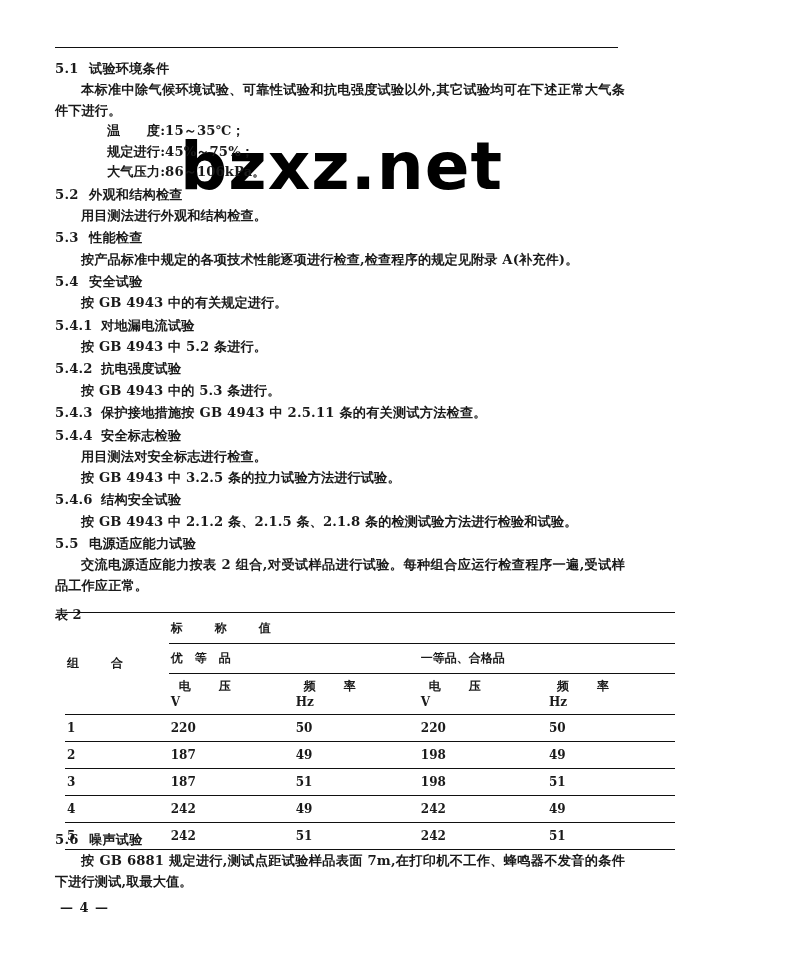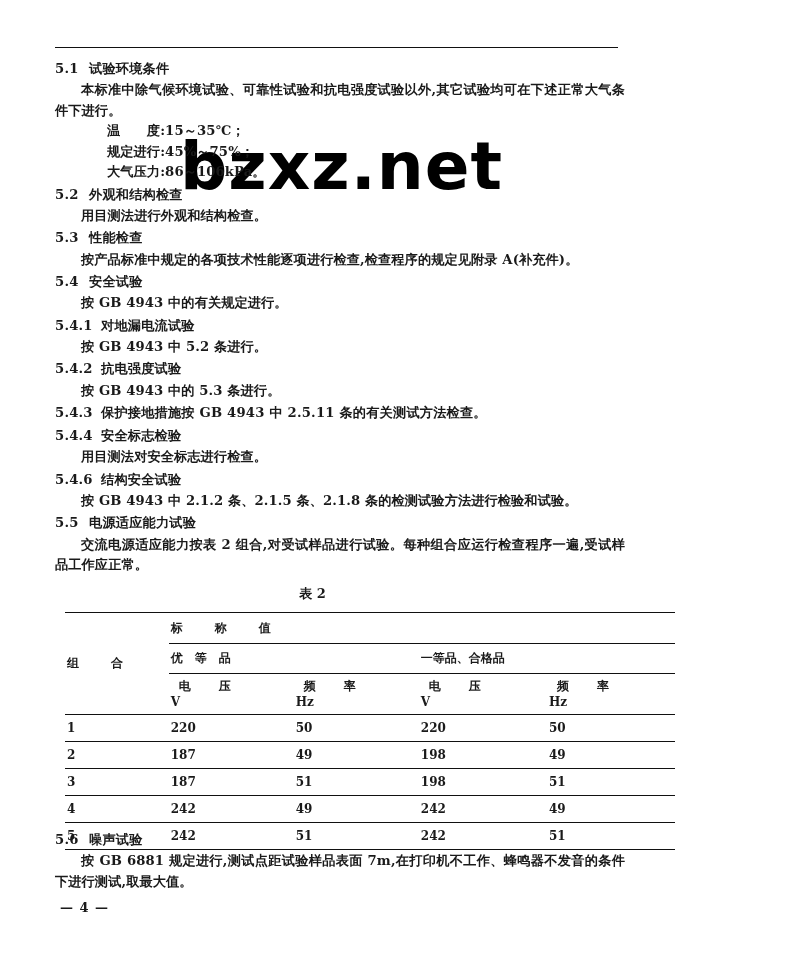--- a/index.html
+++ b/index.html
@@ -107,21 +107,21 @@
   .kv-list li {
     font-size: 13.2px;
     font-weight: bold;
     line-height: 1.56;
     padding-left: 52px;
     letter-spacing: 0.1px;
   }
 
   
   .table-caption {
-    text-align: center;
+    text-align: left;
     font-size: 13px;
     font-weight: bold;
     margin: 9px 0 3px 0;
     padding-right: 55px;
   }
 
   .tbl-wrap {
     position: absolute;
     left: 65px;
     top: 612px;
@@ -226,20 +226,21 @@
 
     <div class="sec-head sub inline-body">
       <span class="num">5.4.3</span><span>保护接地措施按 GB 4943 中 2.5.11 条的有关测试方法检查。</span>
     </div>
 
     <div class="sec-head sub">
       <span class="num">5.4.4</span><span>安全标志检验</span>
     </div>
     <p class="para">用目测法对安全标志进行检查。</p>
 
+    <p class="para">按 GB 4943 中 3.2.5 条的拉力试验方法进行试验。</p>
 
     <div class="sec-head sub">
       <span class="num">5.4.6</span><span>结构安全试验</span>
     </div>
     <p class="para">按 GB 4943 中 2.1.2 条、2.1.5 条、2.1.8 条的检测试验方法进行检验和试验。</p>
 
     <div class="sec-head">
       <span class="num">5.5</span><span>电源适应能力试验</span>
     </div>
     <p class="para">交流电源适应能力按表 2 组合,对受试样品进行试验。每种组合应运行检查程序一遍,受试样品工作应正常。</p>

